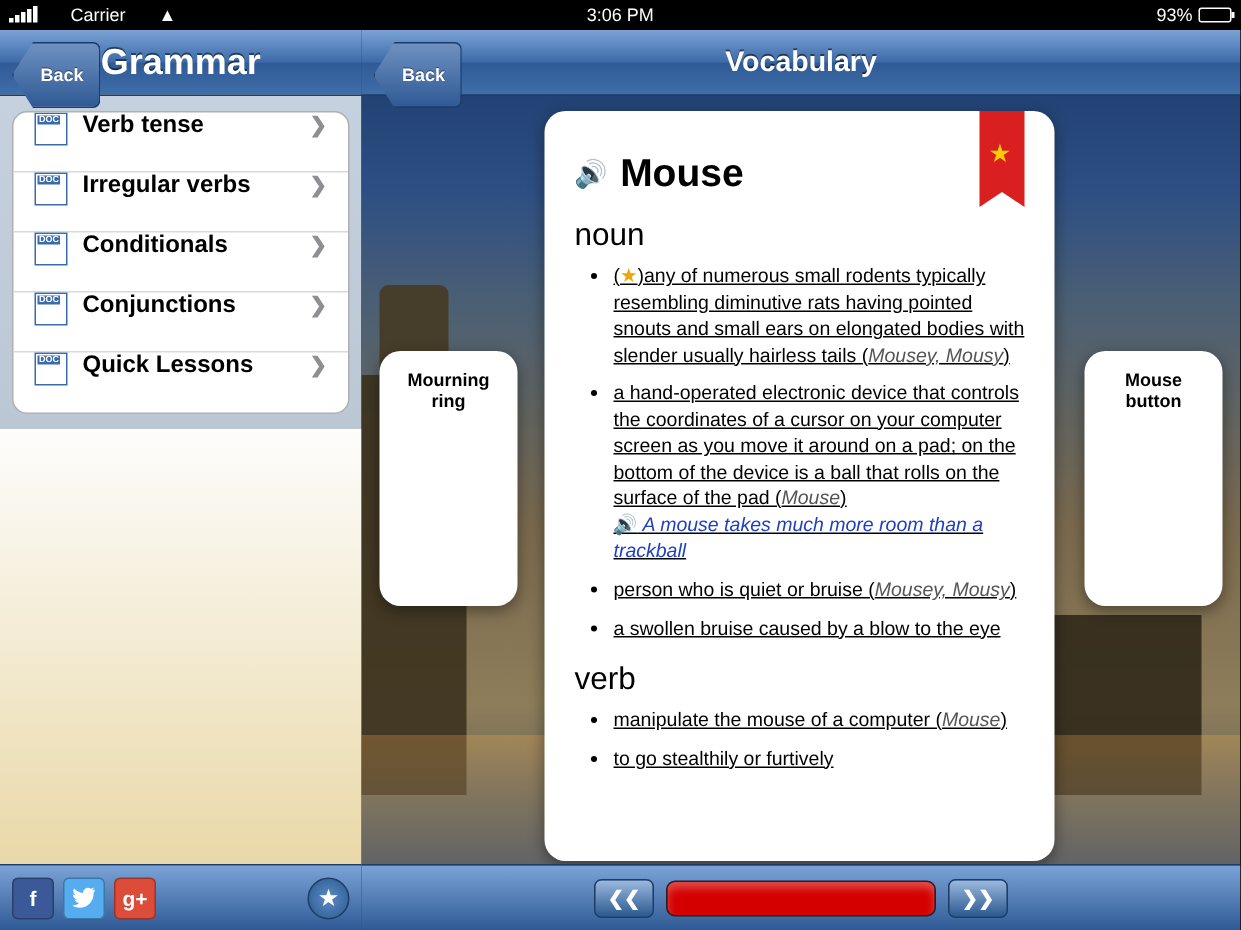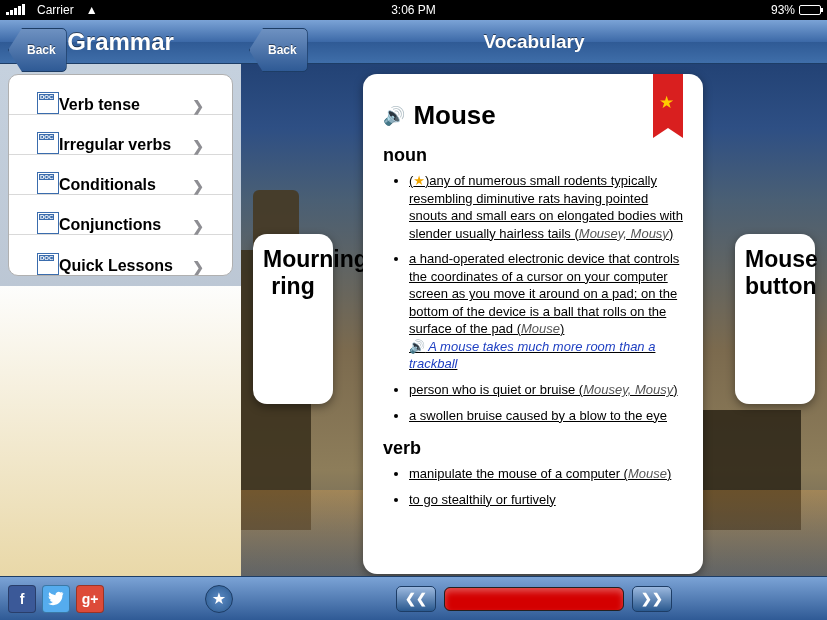--- a/index.html
+++ b/index.html
@@ -44,22 +44,22 @@
   border:1px solid #1d3d66; border-radius:5px;
   color:#fff; font-size:12px; display:flex; align-items:center;
   text-shadow:0 -1px 0 rgba(0,0,0,0.5);
   clip-path: polygon(14px 0, 100% 0, 100% 100%, 14px 100%, 0 50%);
 }
 .list {
   margin: 10px 8px; background:#fff; border-radius:10px; overflow:hidden;
   border:1px solid #b0b0b0;
 }
 .list-row {
-  height:40px; display:flex; align-items:flex-end; 
-  padding:0 28px; border-bottom:1px solid #d9d9d9;
+  height:40px; display:flex; align-items:flex-start; gap:10px;
+  padding:0 14px; border-bottom:1px solid #d9d9d9;
   font-size:16px; font-weight:bold; color:#000;
 }
 .list-row:last-child { border-bottom:none; }
 .doc-icon { width:22px; height:22px; display:inline-flex; align-items:center; justify-content:center;
   background:#fff; border:1px solid #3a6cad; font-size:7px; color:#3a6cad; font-weight:bold;
   position:relative; }
 .doc-icon::before{content:"DOC"; position:absolute; top:1px; left:1px; background:#3a6cad; color:#fff; padding:0 1px; font-size:6px;}
 .chevron { margin-left:auto; color:#8e8e93; font-size:14px; }
 .left-middle{ flex:1; background: linear-gradient(#fdfdfc,#e9d8a8); }
 .bottom-toolbar {
@@ -93,40 +93,40 @@
   background:rgba(70,58,35,0.9); border-radius:6px 6px 0 0;}
 .b2{left:300px;width:120px;height:150px;}
 .b3{left:430px;width:130px;height:120px;}
 .lights { position:absolute; left:0; right:0; bottom:0; height:130px;
   background:linear-gradient(rgba(255,180,80,0.25),rgba(80,100,130,0.5)); }
 
 .card {
   position:absolute; background:#fff; border-radius:14px;
   box-shadow:0 3px 10px rgba(0,0,0,0.4);
 }
-.card.side { width:80px; height:170px; top:170px; padding:12px 10px;
-  font-size:23px; font-weight:bold; text-align:center; }
+.card.side { width:92px; height:170px; top:170px; padding:12px 10px;
+  font-size:12px; font-weight:bold; text-align:center; }
 .card.side.left { left:12px; }
 .card.side.right { right:12px; }
 .card.main {
   left:122px; top:10px; width:340px; height:500px;
   padding: 18px 16px 10px 20px; overflow-y:auto;
 }
 .bookmark {
   position:absolute; top:0; right:20px; width:30px; height:54px;
   background:#d91f1f; 
 }
 .bookmark::after{content:"";position:absolute;bottom:-10px;left:0;
   border-left:15px solid #d91f1f;border-right:15px solid #d91f1f;
   border-bottom:10px solid transparent;}
 .bookmark .star{ color:#ffcc00; font-size:17px; position:absolute; top:18px; left:6px; }
 
 .word-header{ display:flex; align-items:center; gap:8px; font-size:26px; font-weight:bold; margin-top:8px;}
 .speaker-icon{ font-size:18px; }
-.pos{ font-weight:bold; font-size:18px; margin-top:14px; margin-bottom:6px;}
+.pos{ font-weight:normal; font-size:21px; margin-top:14px; margin-bottom:6px;}
 .card.main ul{ padding-left:26px;text-decoration:underline; }
 .card.main li{ font-size:13px; line-height:1.35; margin-bottom:8px; }
 .inline-star{ color:#f0a500; }
 .forms{ font-style:italic; color:#555; }
 .example{ color:#1e3fc2; font-style:italic; }
 .example .sp{ color:#000; font-style:normal; }
 
 .pager {
   position:absolute; bottom:0; left:0; right:0; height:44px;
   background: linear-gradient(#7ba3d6,#2f5a95);
@@ -140,21 +140,21 @@
 .pg-bar{ width:180px; height:24px; background:#d40000; border-radius:6px;
   border:1px solid #222; box-shadow:inset 0 4px 6px rgba(255,255,255,0.3);}
 
 .card.main::-webkit-scrollbar{width:7px}
 .card.main::-webkit-scrollbar-thumb{background:#888;border-radius:4px}
 </style>
 </head>
 <body>
 
 <div class="statusbar">
-  <div style="display:flex;align-items:center;gap:12px">
+  <div style="display:flex;align-items:center;gap:22px">
     <span class="signal">
         <span></span>
         <span></span>
         <span></span>
         <span></span>
         <span></span>
       </span>
     <span>Carrier</span>
     <span>▲</span>
   </div>

